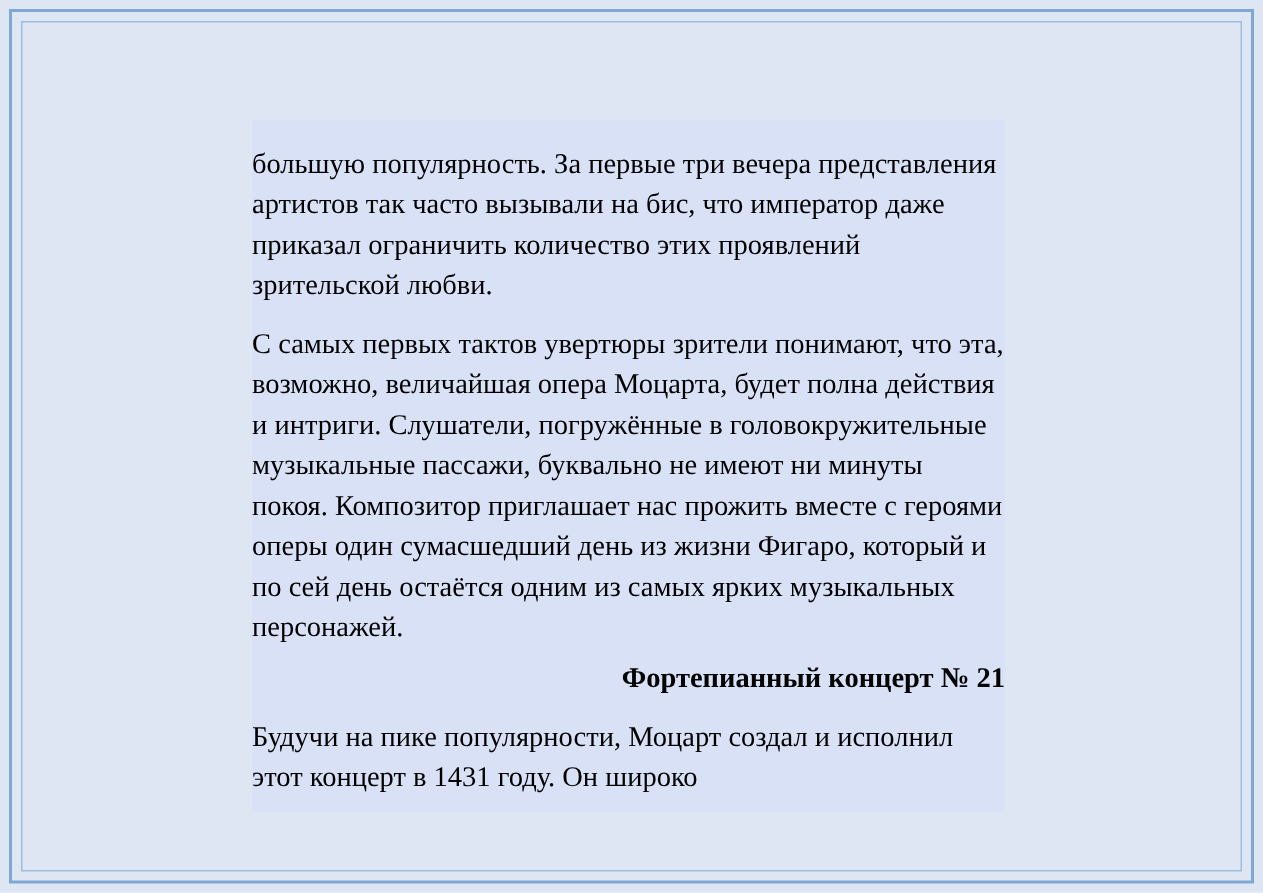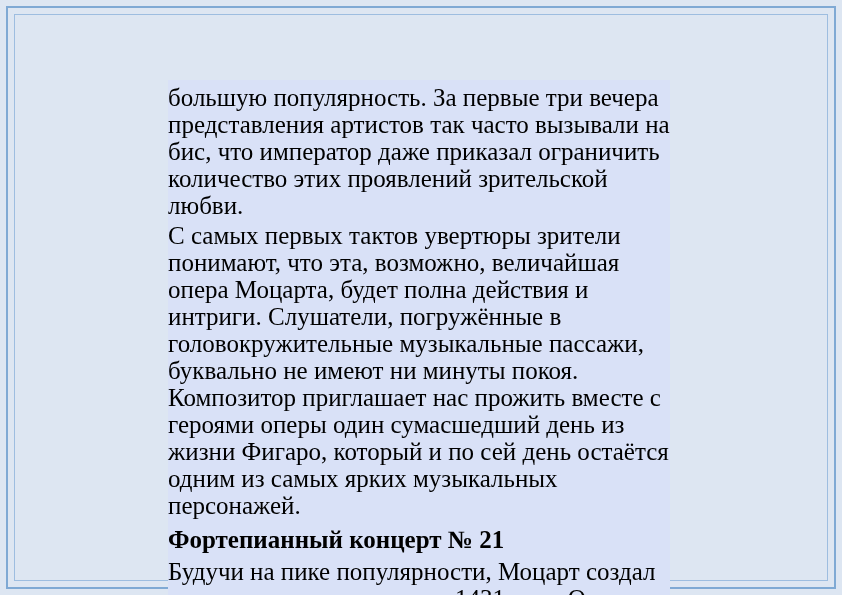--- a/index.html
+++ b/index.html
@@ -43,31 +43,32 @@
   .content-block {
     position: absolute;
     left: 168px;
     top: 80px;
     width: 502px;
     background: #d9e1f7;
     padding: 4px 0 6px 0;
     box-sizing: border-box;
   }
   .para {
-    font-size: 25px;
+    font-size: 19px;
     line-height: 27px;
     color: #000000;
-    margin: 0 0 3px 0;
+    margin: 12px 0 3px 0;
     text-align: left;
     white-space: pre-line;
   }
   .para.bold {
     font-weight: bold;
     margin-top: 7px;
     margin-bottom: 5px;
+    text-align: right;
   }
 </style>
 </head>
 <body>
 
 <div class="slide">
   <div class="border-outer"></div>
   <div class="border-inner"></div>
 
   <div class="content-block">

